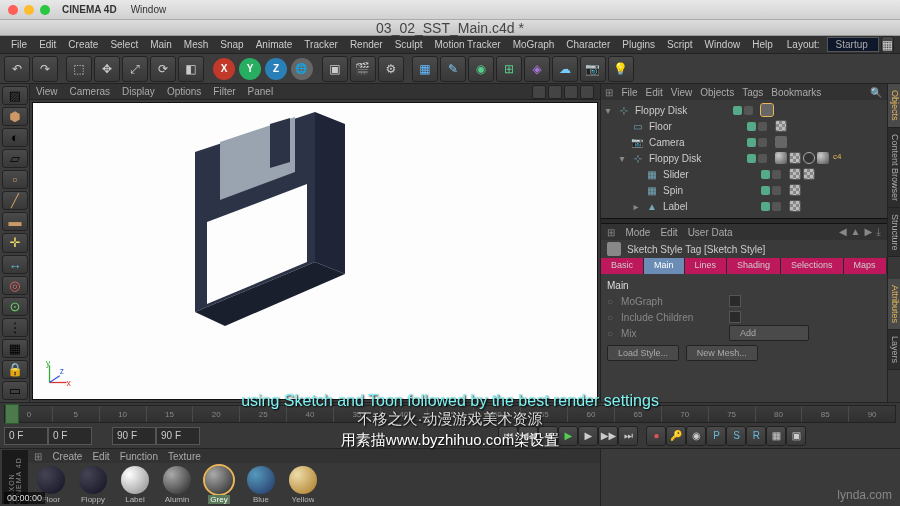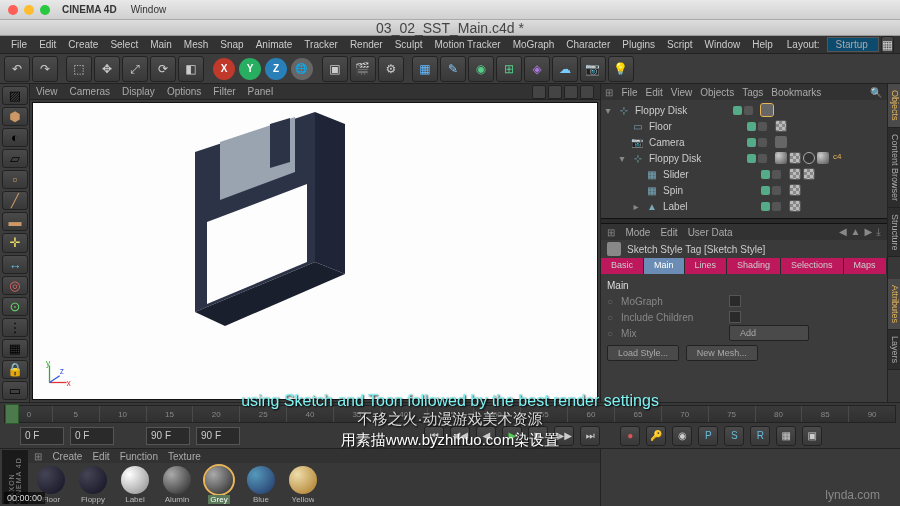--- a/index.html
+++ b/index.html
@@ -14,21 +14,21 @@
 .mac-menu span:first-child{font-weight:bold}
 
 
 .window{height:486px;background:#3a3a3a;display:flex;flex-direction:column}
 .doc-bar{height:16px;background:linear-gradient(#ddd,#c4c4c4);color:#444;display:flex;align-items:center;justify-content:center;font-size:14px;border-bottom:1px solid #999}
 
 
 .menubar{height:18px;background:#323232;display:flex;align-items:center;padding:0 6px;gap:2px;color:#ccc;border-bottom:1px solid #222}
 .menubar span{padding:2px 5px;white-space:nowrap;font-size:10px}
 .menubar .spacer{flex:1}
-.layout-box{background:#0c4a6e;border:1px solid #555;padding:1px 8px;width:80px;color:#aaa}
+.layout-box{background:#0f172a;border:1px solid #555;padding:1px 8px;width:80px;color:#aaa}
 
 
 .toolbar{height:30px;background:#3c3c3c;display:flex;align-items:center;padding:0 4px;gap:2px;border-bottom:1px solid #222}
 .tbtn{width:26px;height:26px;background:linear-gradient(#4a4a4a,#383838);border:1px solid #222;border-radius:3px;display:flex;align-items:center;justify-content:center;color:#ccc;font-size:12px}
 .axis-btn{width:22px;height:22px;border-radius:50%;display:flex;align-items:center;justify-content:center;font-weight:bold;font-size:10px;color:#fff;margin:0 1px}
 .axis-x{background:#c0392b}.axis-y{background:#27ae60}.axis-z{background:#2980b9}.axis-w{background:#666}
 .sep{width:4px}
 
 
 .main{flex:1;display:flex;min-height:0}
@@ -80,21 +80,21 @@
 .attr-row{display:flex;align-items:center;height:16px;gap:8px;font-size:10px;color:#888}
 .attr-row .alabel{width:100px}
 .chk{width:12px;height:12px;background:#2a2a2a;border:1px solid #555}
 .abtn{padding:2px 10px;background:#4a4a4a;border:1px solid #222;border-radius:2px;color:#aaa;font-size:9px;margin-right:4px}
 
 
 .timeline{height:46px;background:#383838;border-top:1px solid #222;display:flex;flex-direction:column}
 .tl-ruler{height:18px;background:linear-gradient(#3a3a3a,#303030);position:relative;margin:2px 4px 0;border:1px solid #222;display:flex;align-items:center}
 .tl-tick{flex:1;border-left:1px solid #4a4a4a;height:100%;display:flex;align-items:center;justify-content:center;color:#888;font-size:8px}
 .tl-marker{position:absolute;left:0;top:-2px;bottom:-2px;width:14px;background:#4c7a4c;border:1px solid #2a5a2a}
-.tl-controls{flex:1;display:flex;align-items:center;padding:0 20px;gap:6px}
+.tl-controls{flex:1;display:flex;align-items:center;padding:0 4px;gap:0}
 .tl-field{width:44px;height:18px;background:#2a2a2a;border:1px solid #555;color:#ccc;display:flex;align-items:center;padding:0 4px;font-size:10px}
 .tl-btn{width:20px;height:20px;background:linear-gradient(#4a4a4a,#383838);border:1px solid #222;border-radius:3px;display:flex;align-items:center;justify-content:center;color:#ccc;font-size:10px}
 .tl-btn.play{color:#5c5}
 
 
 .bottom{height:58px;background:#383838;border-top:1px solid #222;display:flex}
 .mat-panel{flex:1;display:flex;flex-direction:column}
 .mat-menu{height:14px;display:flex;align-items:center;padding:0 6px;gap:10px;color:#aaa;font-size:9px;background:#323232}
 .mat-row{flex:1;display:flex;align-items:center;padding:0 4px;gap:4px}
 .mat{width:38px;display:flex;flex-direction:column;align-items:center;gap:1px}
@@ -106,21 +106,21 @@
 .mat-ball.yel{background:radial-gradient(circle at 30% 30%,#eda,#a72)}
 .mat-label{font-size:8px;color:#bbb;white-space:nowrap;overflow:hidden;max-width:38px}
 .mat-label.sel{background:#5a7a5a;color:#fff;padding:0 2px}
 .coord-panel{width:300px;background:#3a3a3a;border-left:1px solid #222}
 
 
 .subtitle{position:absolute;left:0;right:0;bottom:56px;text-align:center;pointer-events:none}
 .subtitle .l1{color:#7ff3f3;font-size:16px;text-shadow:1px 1px 2px #000;font-weight:500}
 .subtitle .l2{color:#fff;font-size:15px;text-shadow:1px 1px 2px #000;margin-top:2px}
 
-.watermark{position:absolute;right:20px;bottom:4px;color:#888;font-size:12px}
+.watermark{position:absolute;right:8px;bottom:4px;color:#888;font-size:12px}
 .brand{position:absolute;left:2px;bottom:2px;width:26px;height:54px;background:#1a1a1a;display:flex;align-items:center;justify-content:center}
 .brand span{writing-mode:vertical-rl;transform:rotate(180deg);color:#888;font-size:7px;letter-spacing:1px}
 .timecode{position:absolute;left:4px;bottom:2px;background:rgba(0,0,0,.6);color:#ddd;font-size:9px;padding:1px 3px}
 </style>
 </head>
 <body>
 
 <div class="mac-titlebar">
   <div class="mac-dots">
     <div class="mac-dot r"></div>

